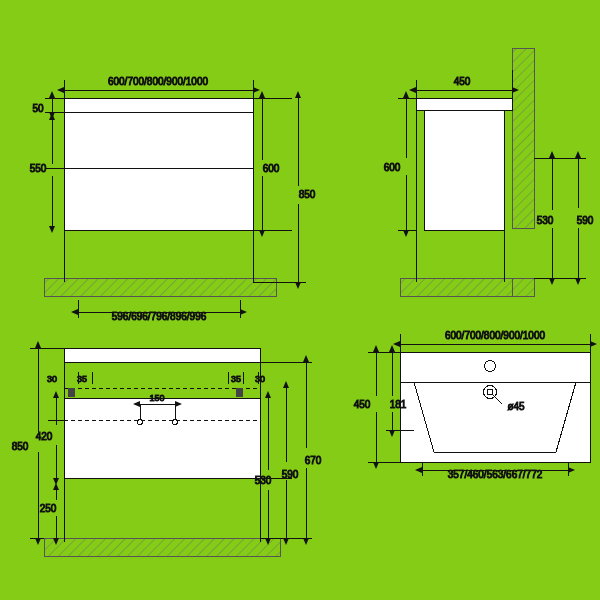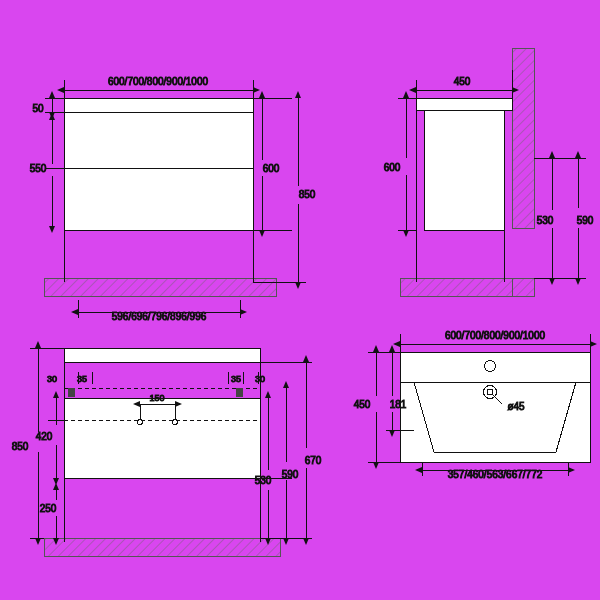--- a/index.html
+++ b/index.html
@@ -1,17 +1,17 @@
 <!DOCTYPE html>
 <html><head>
 <meta charset="utf-8">
 <style>
   html,body{margin:0;padding:0;background:#ffffff;}
   body{width:600px;height:600px;font-family:"Liberation Sans",sans-serif;overflow:hidden;}
-  #stage{position:relative;width:600px;height:600px;background:#d946ef;}
+  #stage{position:relative;width:600px;height:600px;background:#84cc16;}
   svg{display:block;}
   text{font-family:"Liberation Sans",sans-serif;fill:#111;}
 </style>
 </head>
 <body>
 
 <div id="stage">
 <svg width="600" height="600" viewBox="0 0 600 600">
   <defs>
     <pattern id="hatch" width="7" height="7" patternUnits="userSpaceOnUse" patternTransform="rotate(45)">

